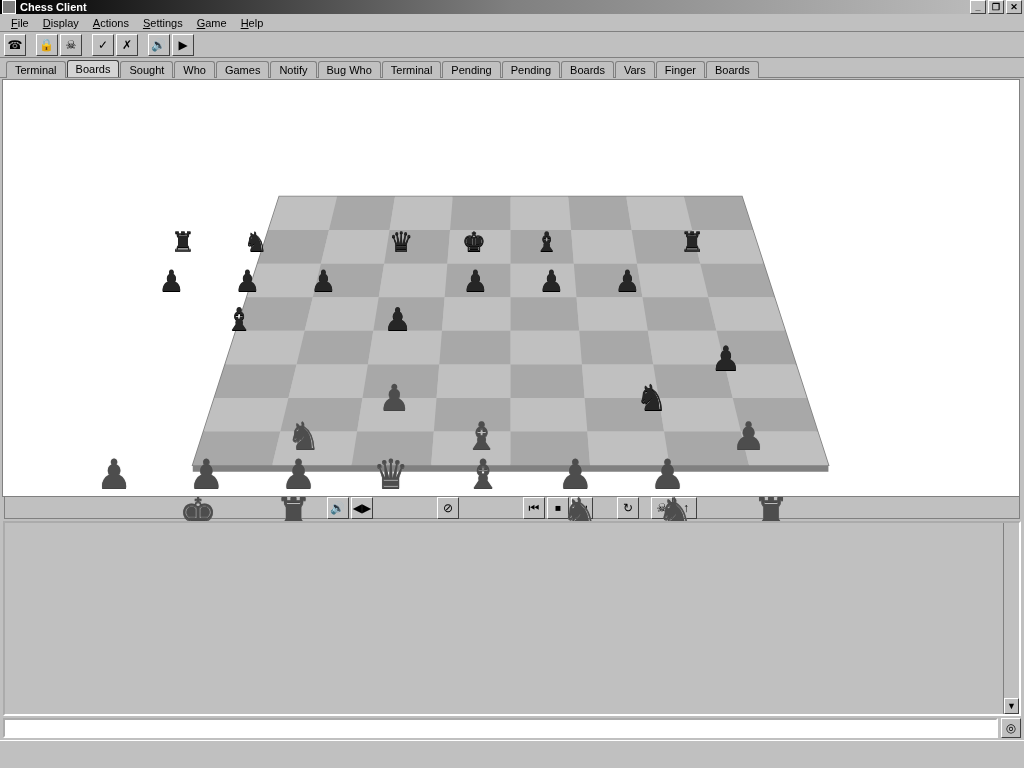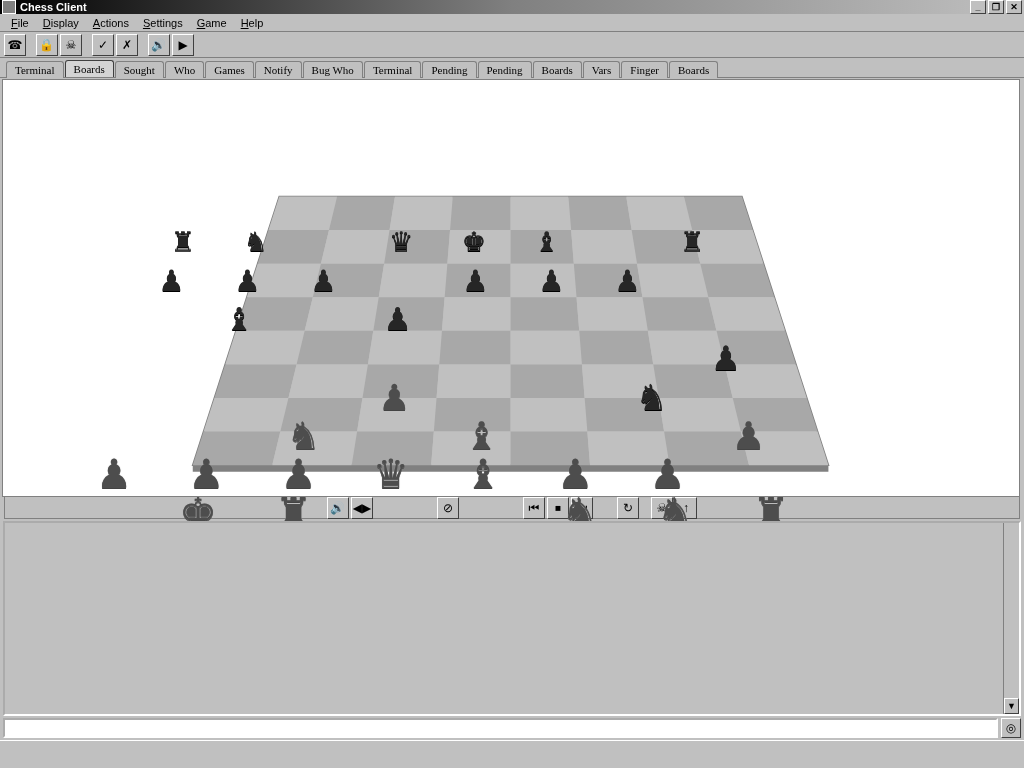--- a/index.html
+++ b/index.html
@@ -63,21 +63,20 @@
   }
   .tbtn.sep { width: 6px; border: none; background: transparent; }
   
   .tabstrip {
     background: #c0c0c0;
     height: 20px;
     display: flex;
     align-items: flex-end;
     padding-left: 6px;
     border-bottom: 1px solid #808080;
-    font-family: Liberation Serif, serif;
   }
   .tab {
     padding: 2px 8px;
     border: 1px solid #808080;
     border-bottom: none;
     background: #c0c0c0;
     margin-right: 1px;
     border-top-left-radius: 3px; border-top-right-radius: 3px;
     font-size: 11px;
     cursor: default;

